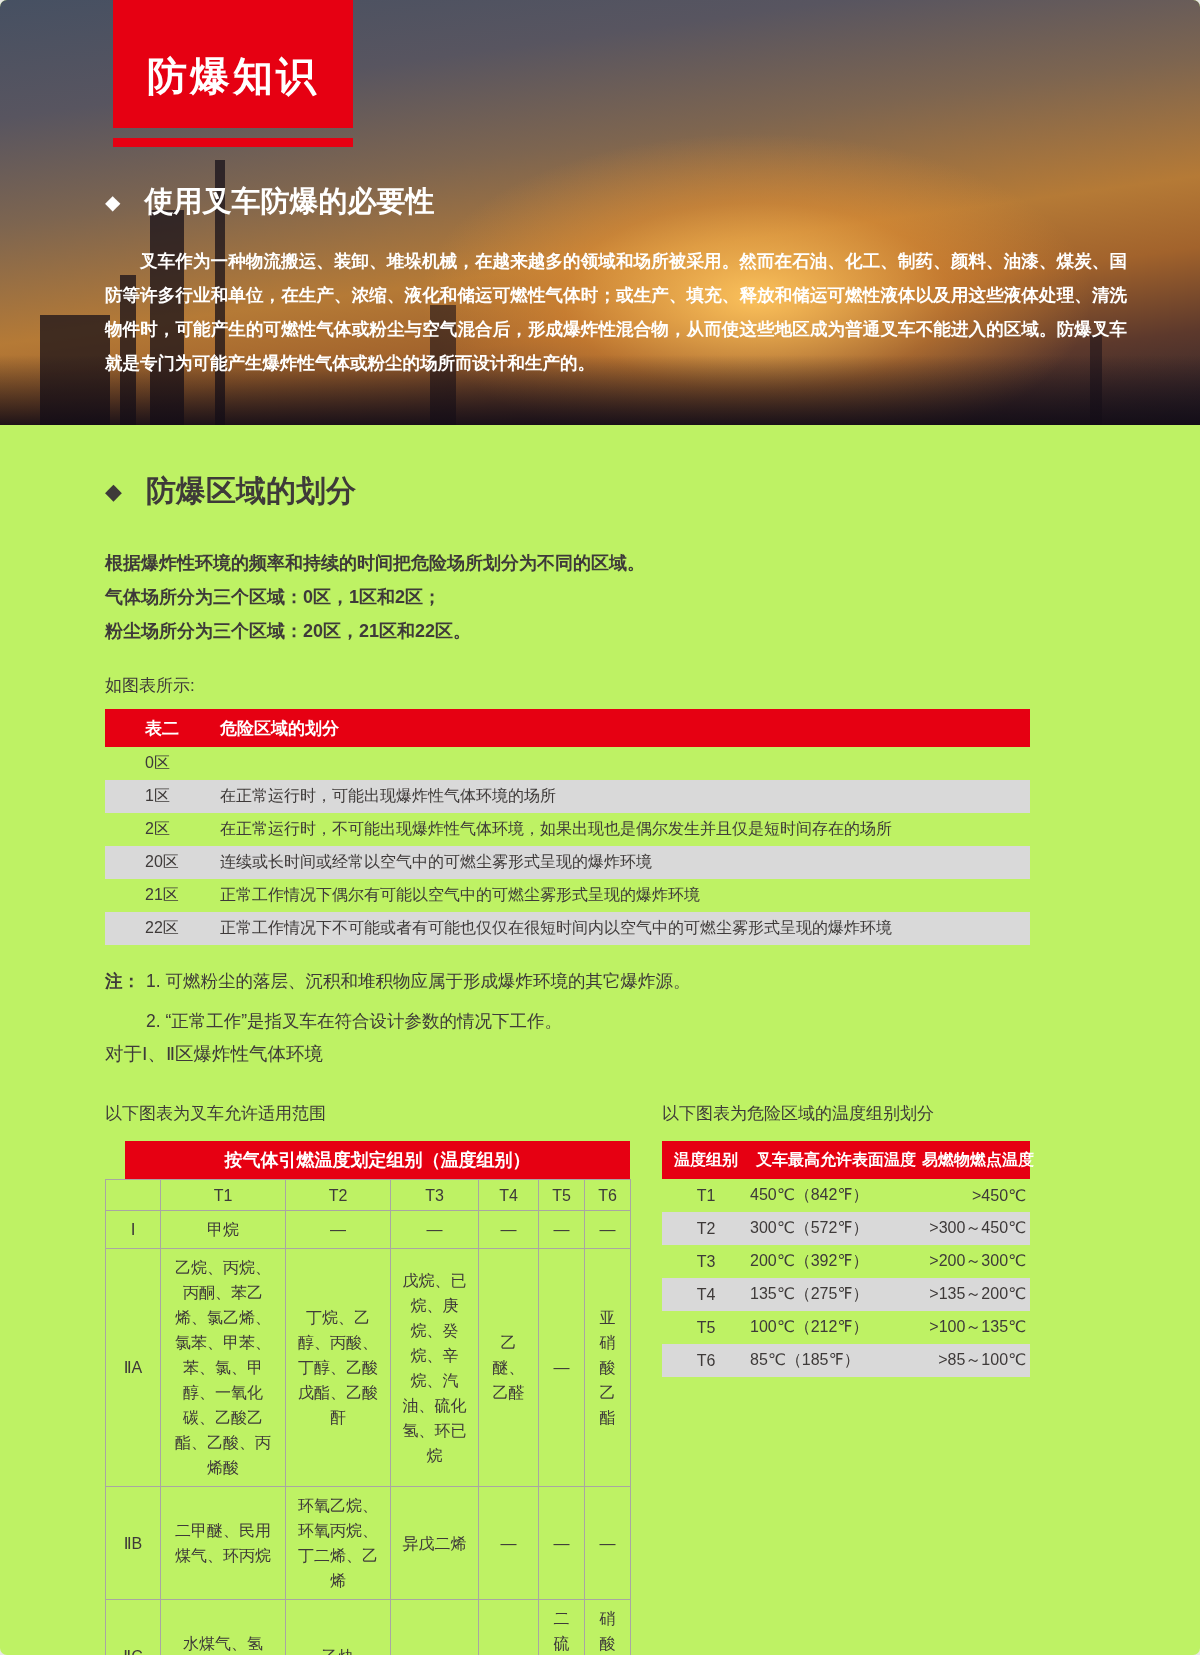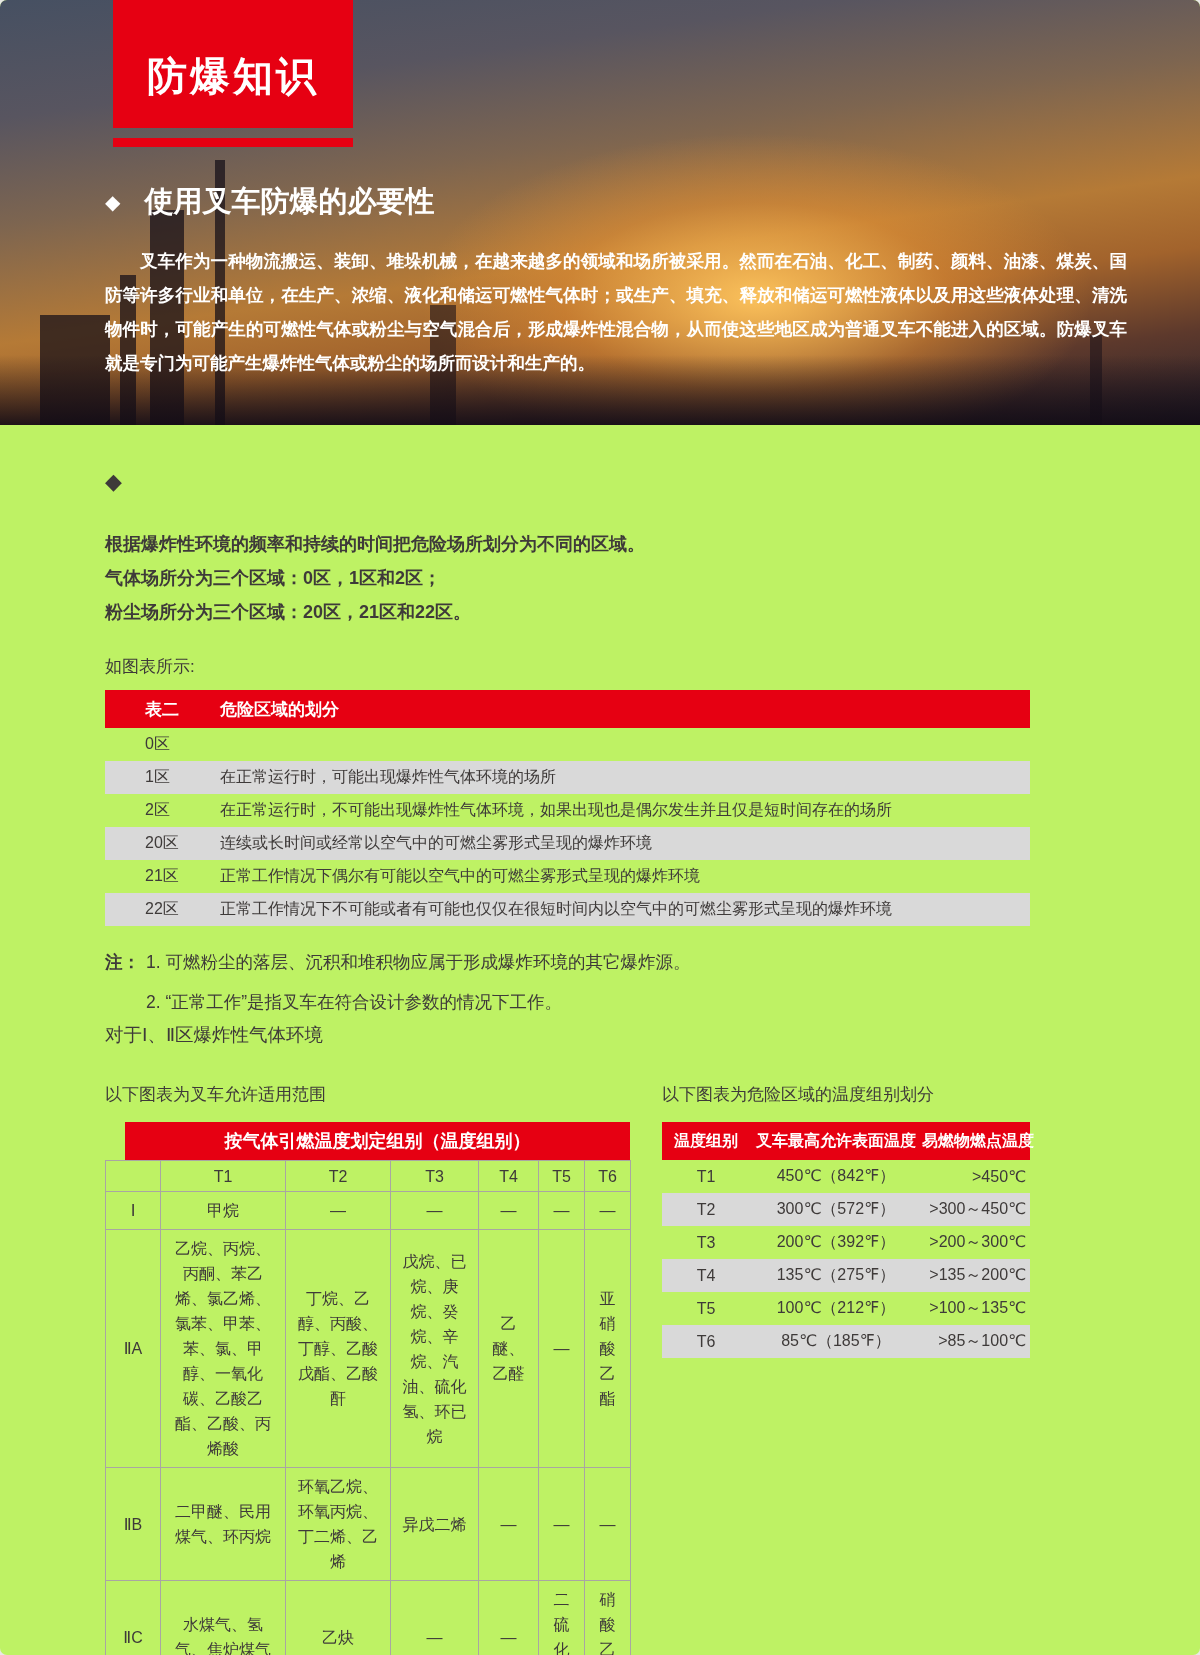--- a/index.html
+++ b/index.html
@@ -58,21 +58,21 @@
     text-align:center;vertical-align:middle;padding:6px 8px;line-height:25px;word-break:break-all;}
   table.gas tr.thead td{height:26px;padding:2px;}
   table.gas .grp{padding:2px;}
 
   .rt-header{height:38px;background:#e60012;color:#fff;font-weight:bold;font-size:16px;
     display:grid;grid-template-columns:88px 172px 108px;align-items:center;}
   .rt-header span{text-align:center;white-space:nowrap;}
   .rt-row{height:33px;display:grid;grid-template-columns:88px 172px 108px;align-items:center;font-size:16px;}
   .rt-row.alt{background:#d9d9d9;}
   .rt-row .c1{text-align:center;}
-  .rt-row .c2{text-align:center;}
+  .rt-row .c2{text-align:left;}
   .rt-row .c3{text-align:right;padding-right:4px;}
 </style>
 </head>
 <body>
 
 <div class="page">
 
   <header class="hero">
     <div class="sil" style="left:150px;bottom:0;width:34px;height:215px;"></div>
     <div class="sil" style="left:120px;bottom:0;width:16px;height:150px;"></div>
@@ -93,20 +93,21 @@
         <span>使用叉车防爆的必要性</span>
       </h1>
       <p class="hero-para">叉车作为一种物流搬运、装卸、堆垛机械，在越来越多的领域和场所被采用。然而在石油、化工、制药、颜料、油漆、煤炭、国防等许多行业和单位，在生产、浓缩、液化和储运可燃性气体时；或生产、填充、释放和储运可燃性液体以及用这些液体处理、清洗物件时，可能产生的可燃性气体或粉尘与空气混合后，形成爆炸性混合物，从而使这些地区成为普通叉车不能进入的区域。防爆叉车就是专门为可能产生爆炸性气体或粉尘的场所而设计和生产的。</p>
     </div>
   </header>
 
   <main class="main">
 
     <h2 class="h2">
       <span class="diamond">◆</span>
+      <span>防爆区域的划分</span>
     </h2>
 
     <div class="intro">
       <div>根据爆炸性环境的频率和持续的时间把危险场所划分为不同的区域。</div>
       <div>气体场所分为三个区域：0区，1区和2区；</div>
       <div>粉尘场所分为三个区域：20区，21区和22区。</div>
     </div>
 
     <div class="caption">如图表所示:</div>
 

